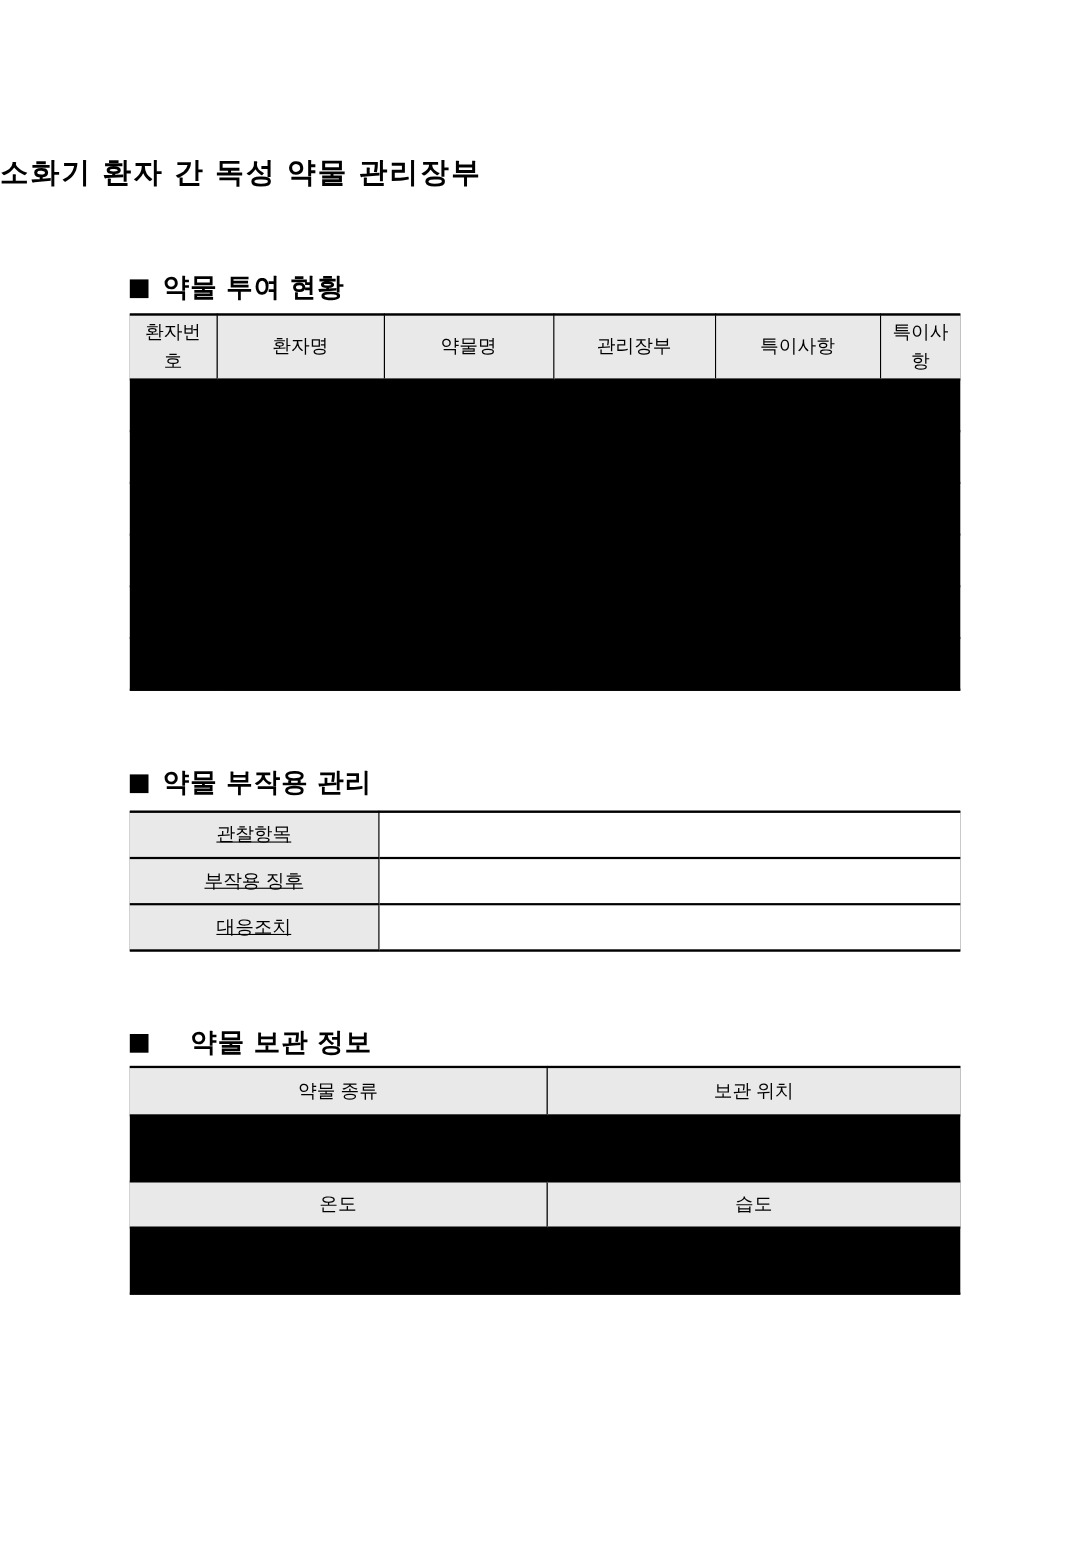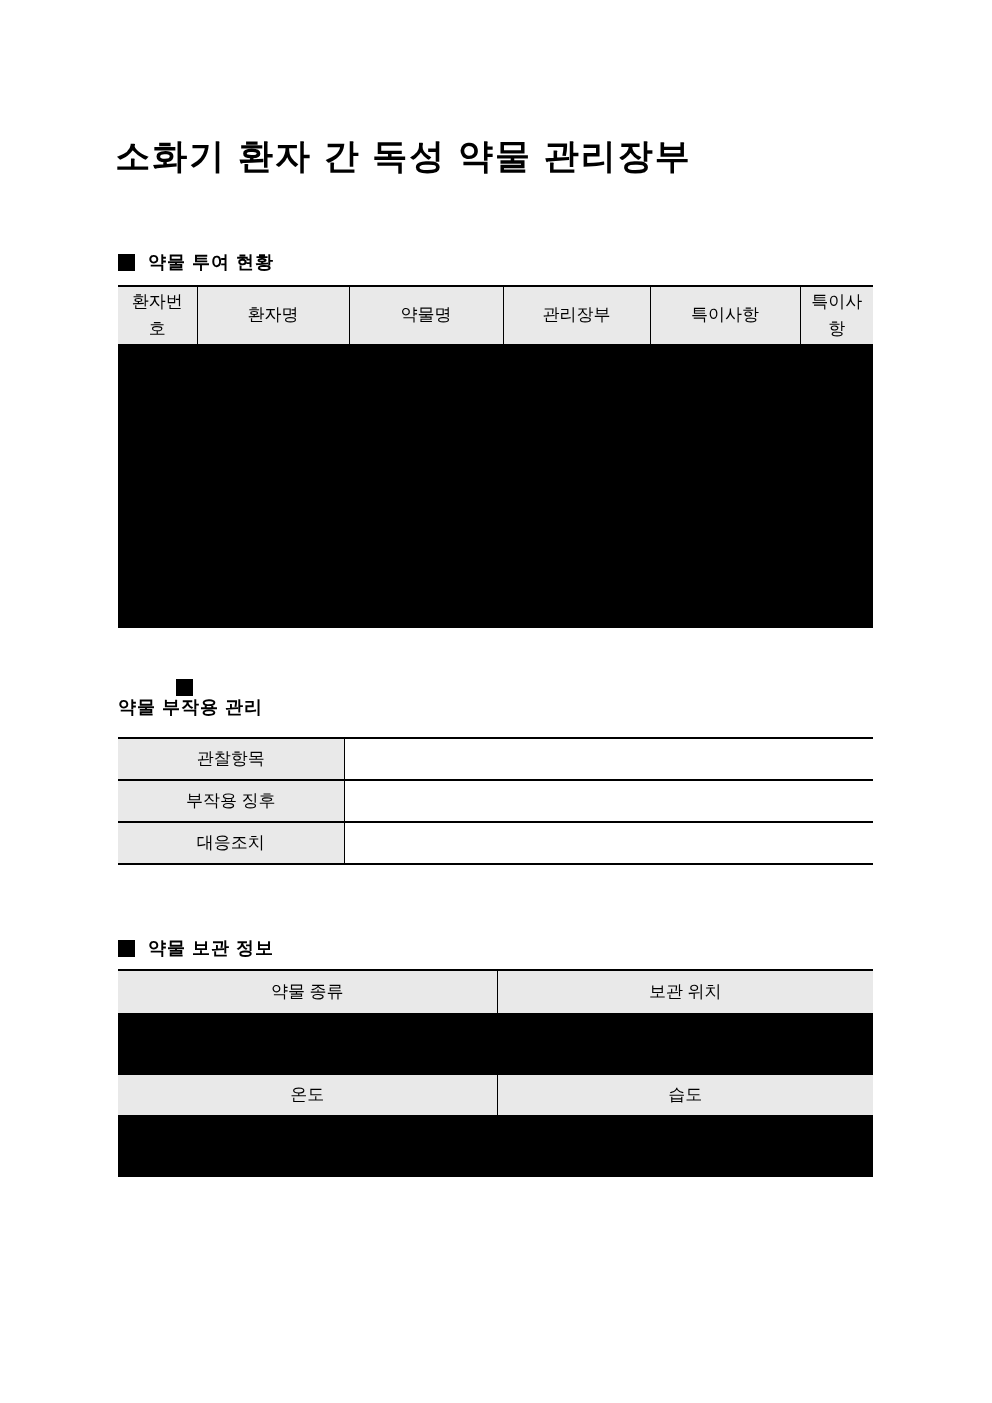--- a/index.html
+++ b/index.html
@@ -8,40 +8,39 @@
     position:relative;
     width:992px; height:1403px;
     margin:0 auto;
     background:#ffffff;
     font-family:"Liberation Sans", sans-serif;
     color:#000;
     overflow:hidden;
   }
   .title {
     position:absolute; top:136px; left:0; width:807px;
-    text-align:center;
-    font-size:35px; line-height:40px; font-weight:700;
+    font-size:26px; line-height:40px; font-weight:700;
     letter-spacing:2px;
     white-space:nowrap;
   }
   .sec-heading {
     position:absolute; left:118px;
     display:flex; align-items:center;
-    font-size:18px; line-height:22px; font-weight:700;
+    font-size:24px; line-height:22px; font-weight:700;
     letter-spacing:1px; white-space:nowrap;
   }
   .sec-heading .bullet {
     display:inline-block; width:17px; height:17px;
     background:#000; margin-right:13px; flex:0 0 auto;
   }
   .pos-h1 { top:251px; }
   .pos-t1 { top:285px; }
-  .pos-h2 { top:679px;flex-direction:column; }
-  .pos-t2 { top:737px; }
-  .pos-h3 { top:937px; }
+  .pos-h2 { top:701px; }
+  .pos-t2 { top:737px;text-decoration:underline; }
+  .pos-h3 { top:937px;gap:25px; }
   .pos-t3 { top:969px; }
 
   table.doc {
     position:absolute; left:118px;
     width:755px;
     border-collapse:collapse;
     table-layout:fixed;
     border-top:2px solid #000;
     background:#000000;
   }

